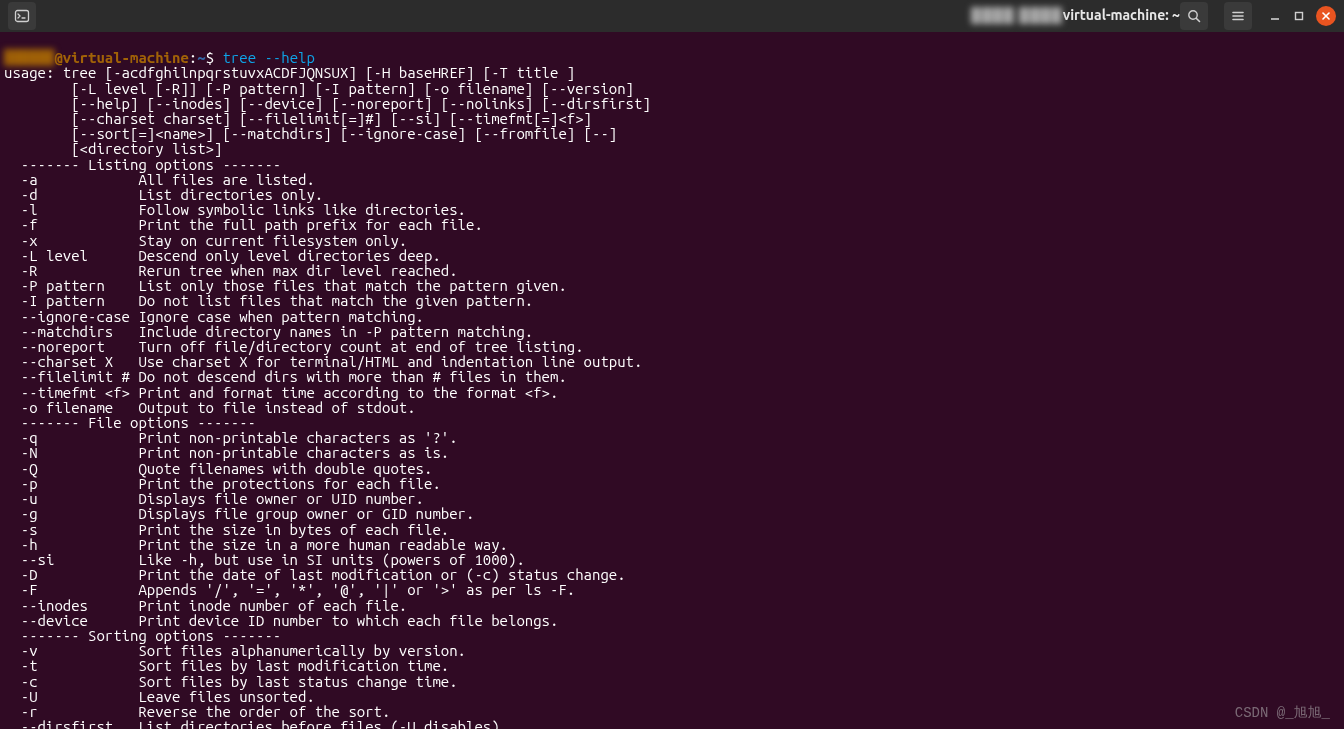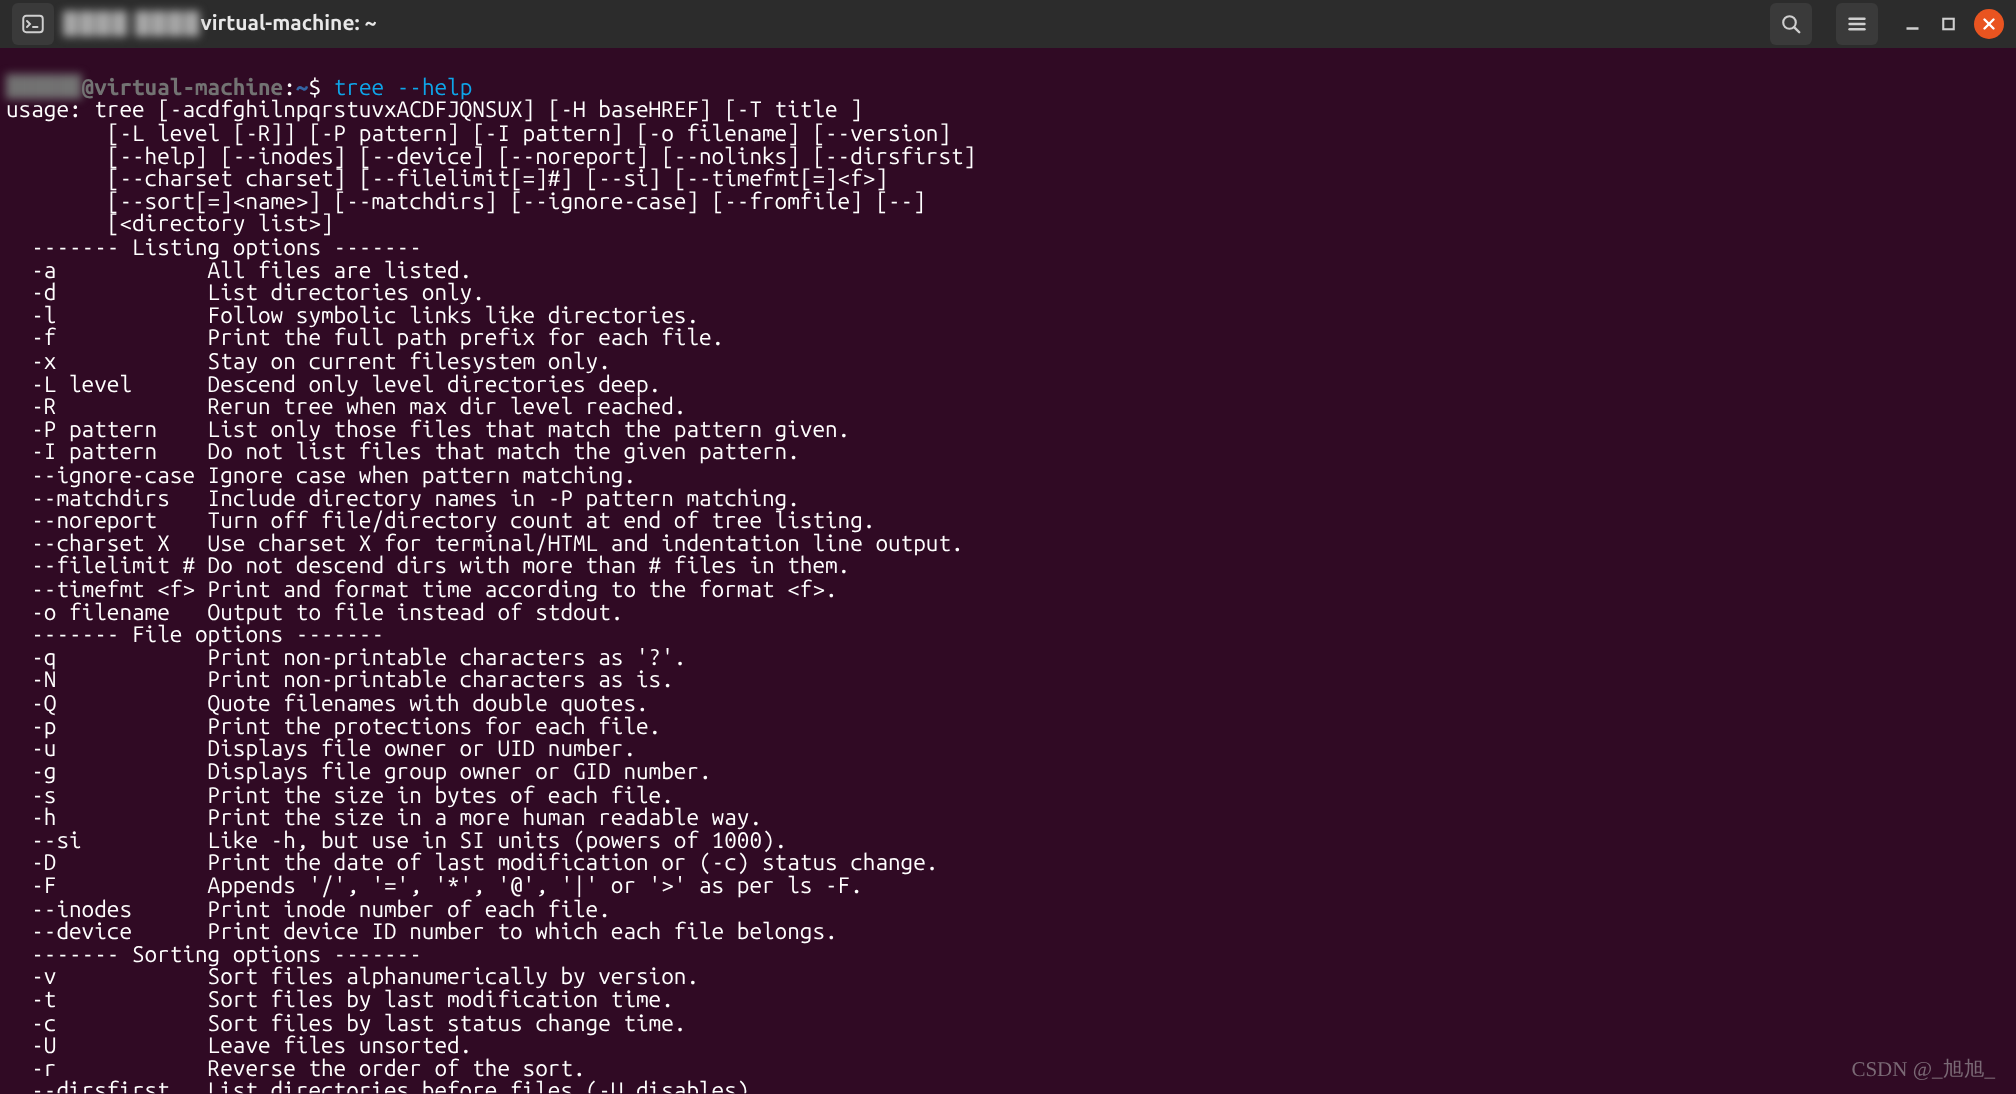--- a/index.html
+++ b/index.html
@@ -1,33 +1,33 @@
 <!DOCTYPE html>
 <html><head>
 <meta charset="utf-8">
 <style>
   * { margin:0; padding:0; box-sizing:border-box; }
   html,body { width:1344px; height:729px; background:#300a24; font-family:"Ubuntu Mono","DejaVu Sans Mono",monospace; font-size:15px; line-height:15.2px; color:#ffffff; overflow:hidden; }
   
   .titlebar { height:32px; background:#2c2c2c; display:flex; align-items:center; padding:0 8px; color:#d8d8d8; font-family:Ubuntu,Arial,sans-serif; font-size:14px; }
-  .titlebar .title-center { flex:1; text-align:left; font-weight:700; color:#e8e8e8; }
+  .titlebar .title-center { flex:1; text-align:right; font-weight:700; color:#e8e8e8; }
   .titlebar .icon-btn { width:28px; height:28px; border-radius:4px; background:#3a3a3a; display:flex; align-items:center; justify-content:center; margin-right:6px; cursor:pointer; }
   .titlebar .right { display:flex; align-items:center; gap:10px; }
   .titlebar .win-btn { width:14px; height:14px; display:flex; align-items:center; justify-content:center; cursor:pointer; color:#cfcfcf; }
   .titlebar .close { width:20px; height:20px; border-radius:50%; background:#e95420; color:#fff; display:flex; align-items:center; justify-content:center; font-size:12px; }
   .titlebar .blur { filter:blur(3px); color:#aaa; letter-spacing:1px; }
   
   .terminal { position:relative; padding:3px 4px 0 4px; white-space:pre; height:calc(100% - 32px); overflow:hidden; }
-  .prompt-user { color:#737373; font-weight:700; }
+  .prompt-user { color:#a16207; font-weight:700; }
   .prompt-user .blur { filter:blur(3px); }
   .prompt-path { color:#3465a4; font-weight:700; }
   .dollar { color:#ffffff; }
   .cmd { color:#0ea5e9; }
   .out { color:#ffffff; }
-  .watermark { position:absolute; right:14px; bottom:8px; color:#b8b8b8; opacity:.55; font-family:Liberation Serif, serif; font-size:14px; }
+  .watermark { position:absolute; right:14px; bottom:8px; color:#b8b8b8; opacity:.55; font-family:Liberation Mono, monospace; font-size:14px; }
 </style>
 </head>
 <body>
 
 <div class="titlebar">
   <div class="icon-btn">
     <svg width="16" height="16" viewBox="0 0 16 16">
       <rect x="1.5" y="2.5" width="13" height="11" rx="2" fill="none" stroke="#cfcfcf" stroke-width="1.3"></rect>
       <path d="M4 6l2 2-2 2M8 10h3" stroke="#cfcfcf" stroke-width="1.3" fill="none" stroke-linecap="round"></path>
     </svg>

